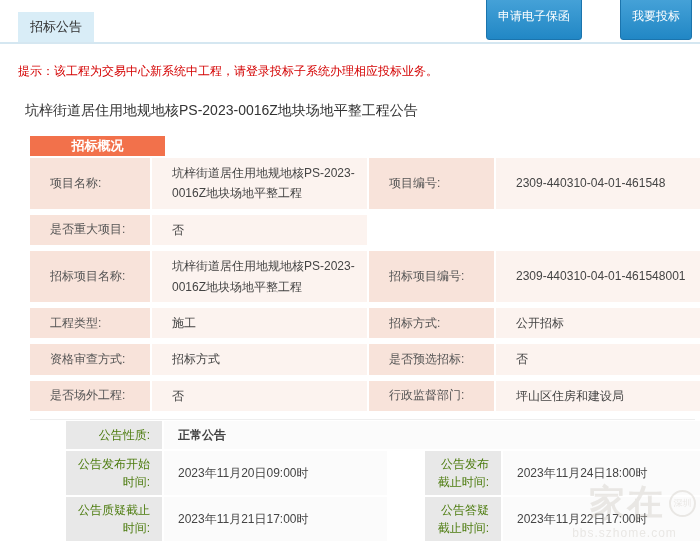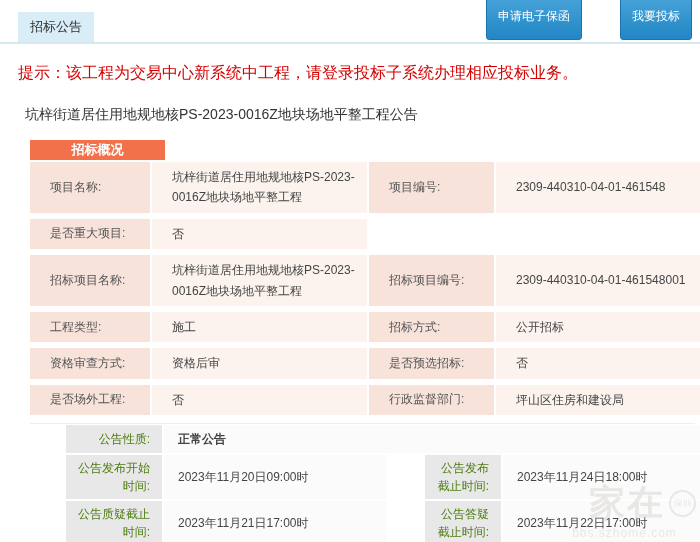--- a/index.html
+++ b/index.html
@@ -9,21 +9,21 @@
 
   
   .topbar { position:relative; height:44px; border-bottom:2px solid #d5e7f1; }
   .tab { position:absolute; left:18px; bottom:0; background:#d9edf7; color:#333;
     font-size:13px; padding:6px 12px; cursor:pointer; }
   .actions { position:absolute; right:8px; bottom:2px; display:flex; gap:38px; }
   .btn { background:linear-gradient(#4aa5da,#2187c5); border:1px solid #1b74ad;
     color:#fff; font-size:12px; padding:14px 11px; border-radius:3px; cursor:pointer;
     font-family:inherit; }
 
-  .hint { margin:19px 0 0 18px; color:#d40000; font-size:16px; }
+  .hint { margin:19px 0 0 18px; color:#d40000; font-size:12px; }
   .page-title { margin:22px 0 0 25px; color:#333; font-size:14px; }
 
   .section-tab { margin:16px 0 0 30px; width:135px; height:20px; background:#f2714b;
     color:#fff; font-weight:bold; font-size:13px; display:flex; align-items:center;
     justify-content:center; cursor:pointer; }
 
   
   .tbl1 { margin:2px 0 0 30px; width:665px; }
   .tbl1 .row { display:grid; grid-template-columns:120px 215px 125px 205px;
     gap:2px; margin-bottom:6px; }
@@ -94,21 +94,21 @@
     <div class="val h46">2309-440310-04-01-461548001</div>
   </div>
   <div class="row">
     <div class="lab h28">工程类型:</div>
     <div class="val h28">施工</div>
     <div class="lab h28">招标方式:</div>
     <div class="val h28">公开招标</div>
   </div>
   <div class="row">
     <div class="lab h26">资格审查方式:</div>
-    <div class="val h26">资格后审</div>
+    <div class="val h26">招标方式</div>
     <div class="lab h26">是否预选招标:</div>
     <div class="val h26">否</div>
   </div>
   <div class="row">
     <div class="lab h28">是否场外工程:</div>
     <div class="val h28">否</div>
     <div class="lab h28">行政监督部门:</div>
     <div class="val h28">坪山区住房和建设局</div>
   </div>
 </div>

